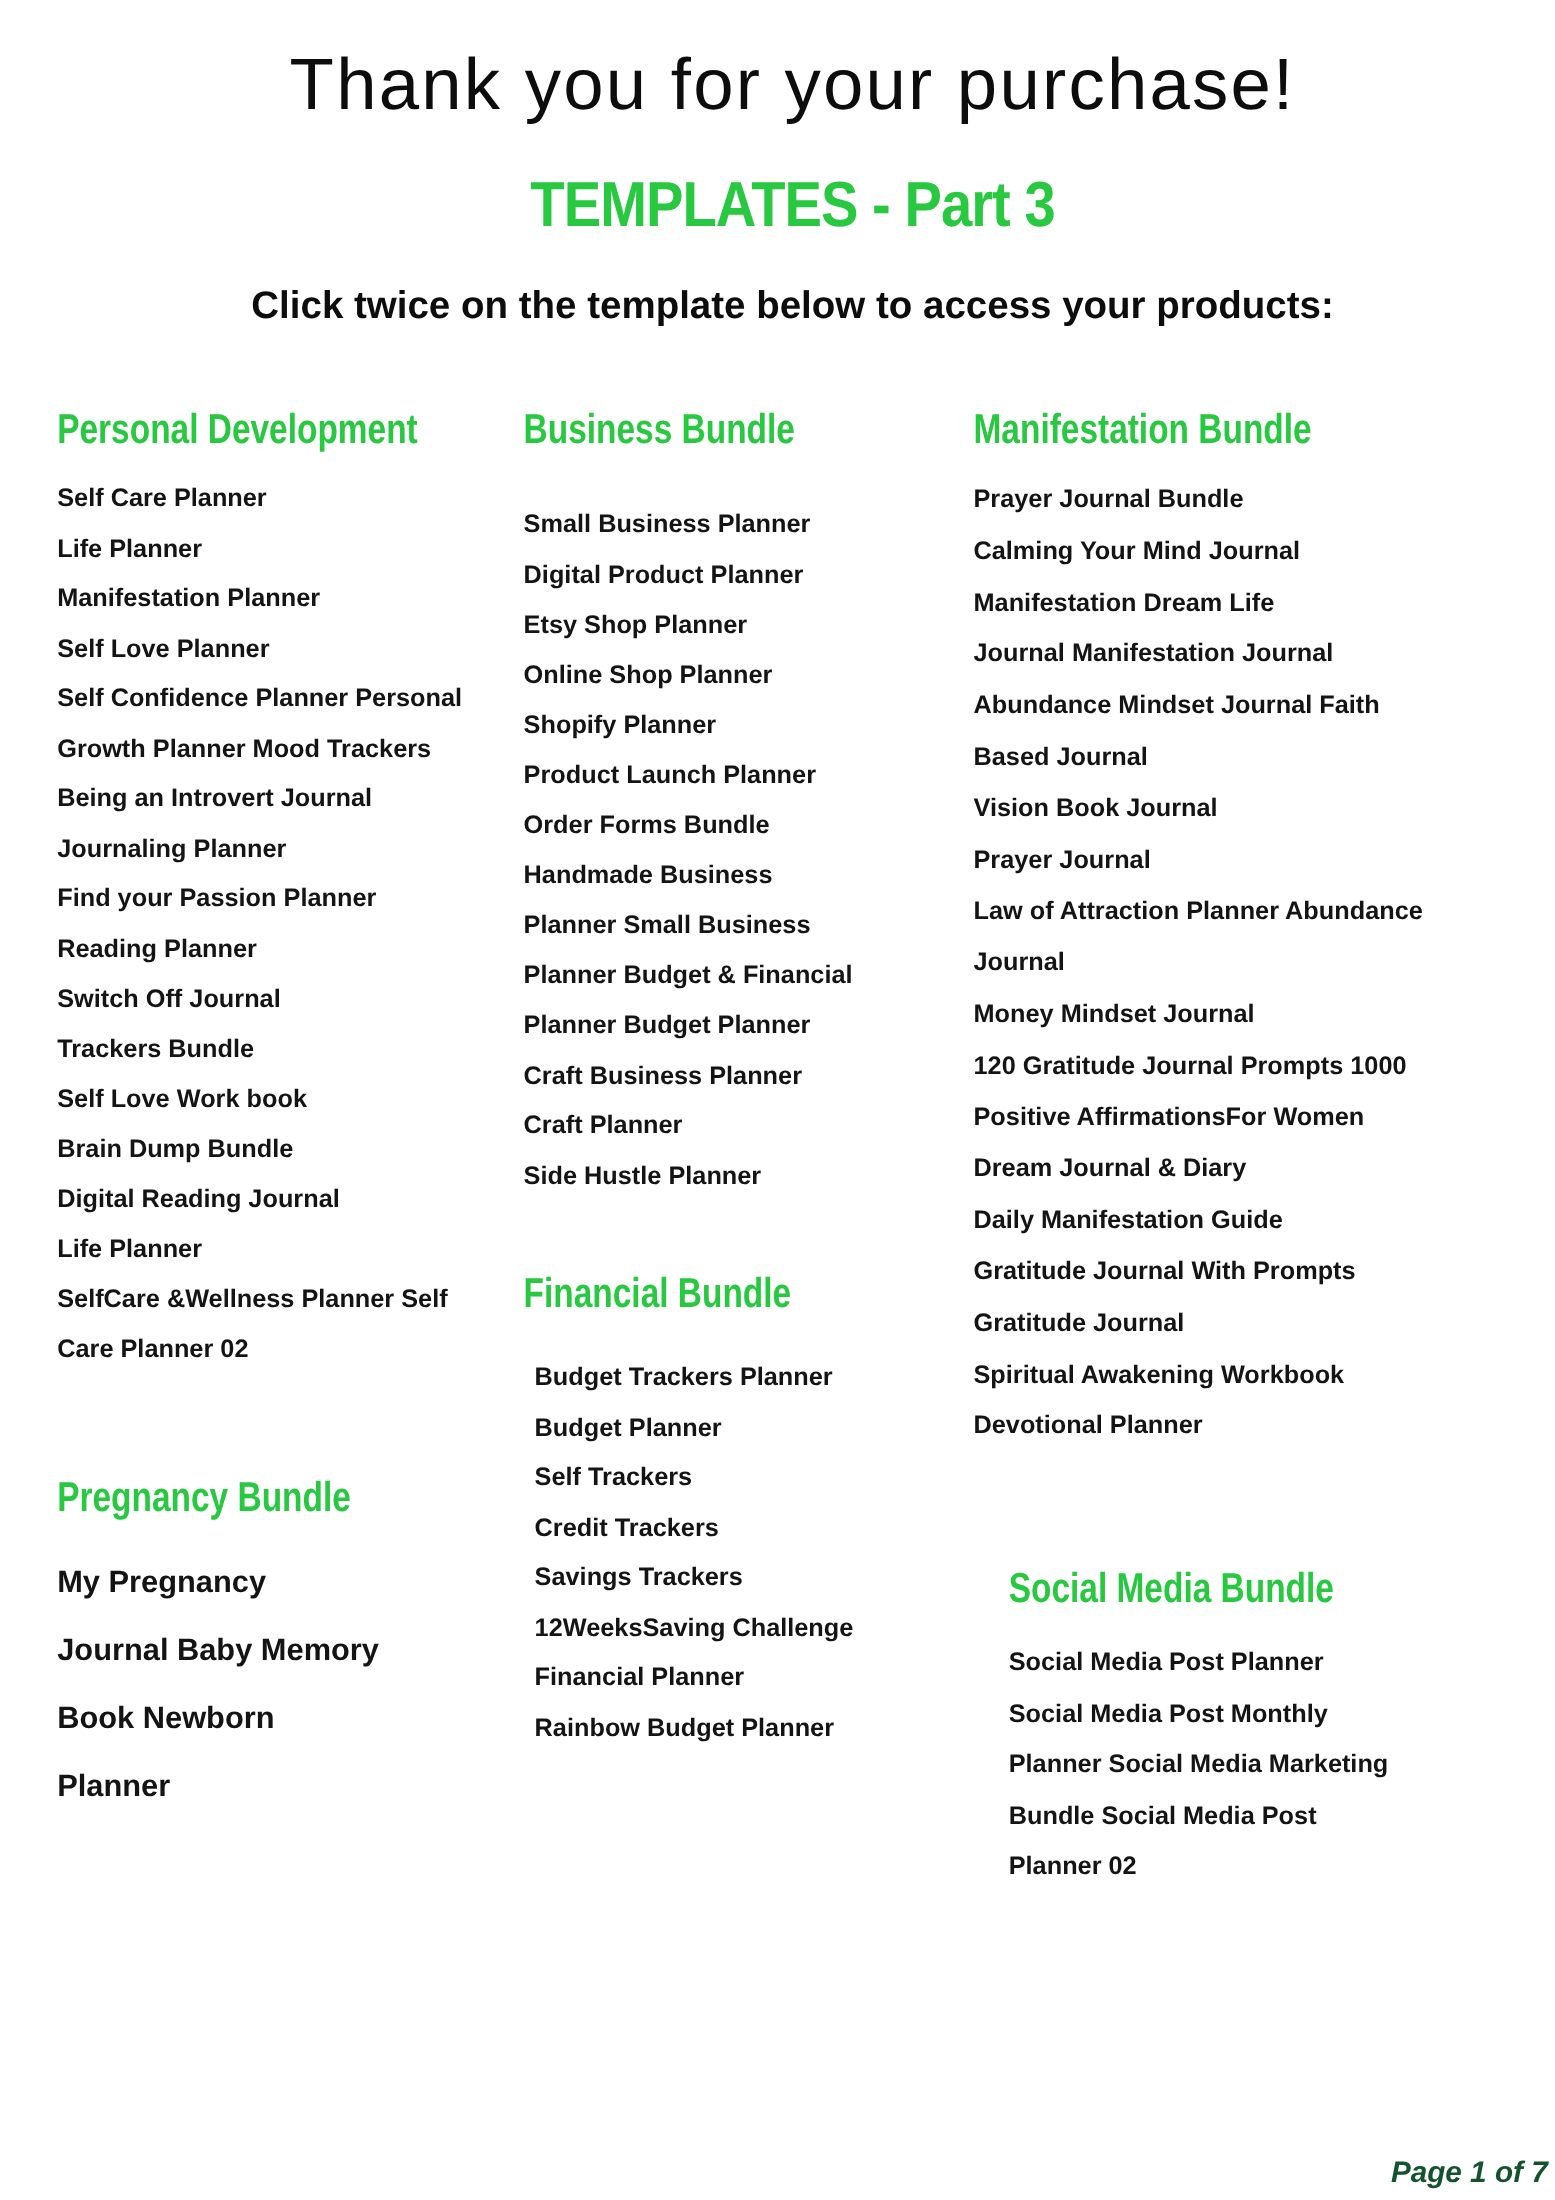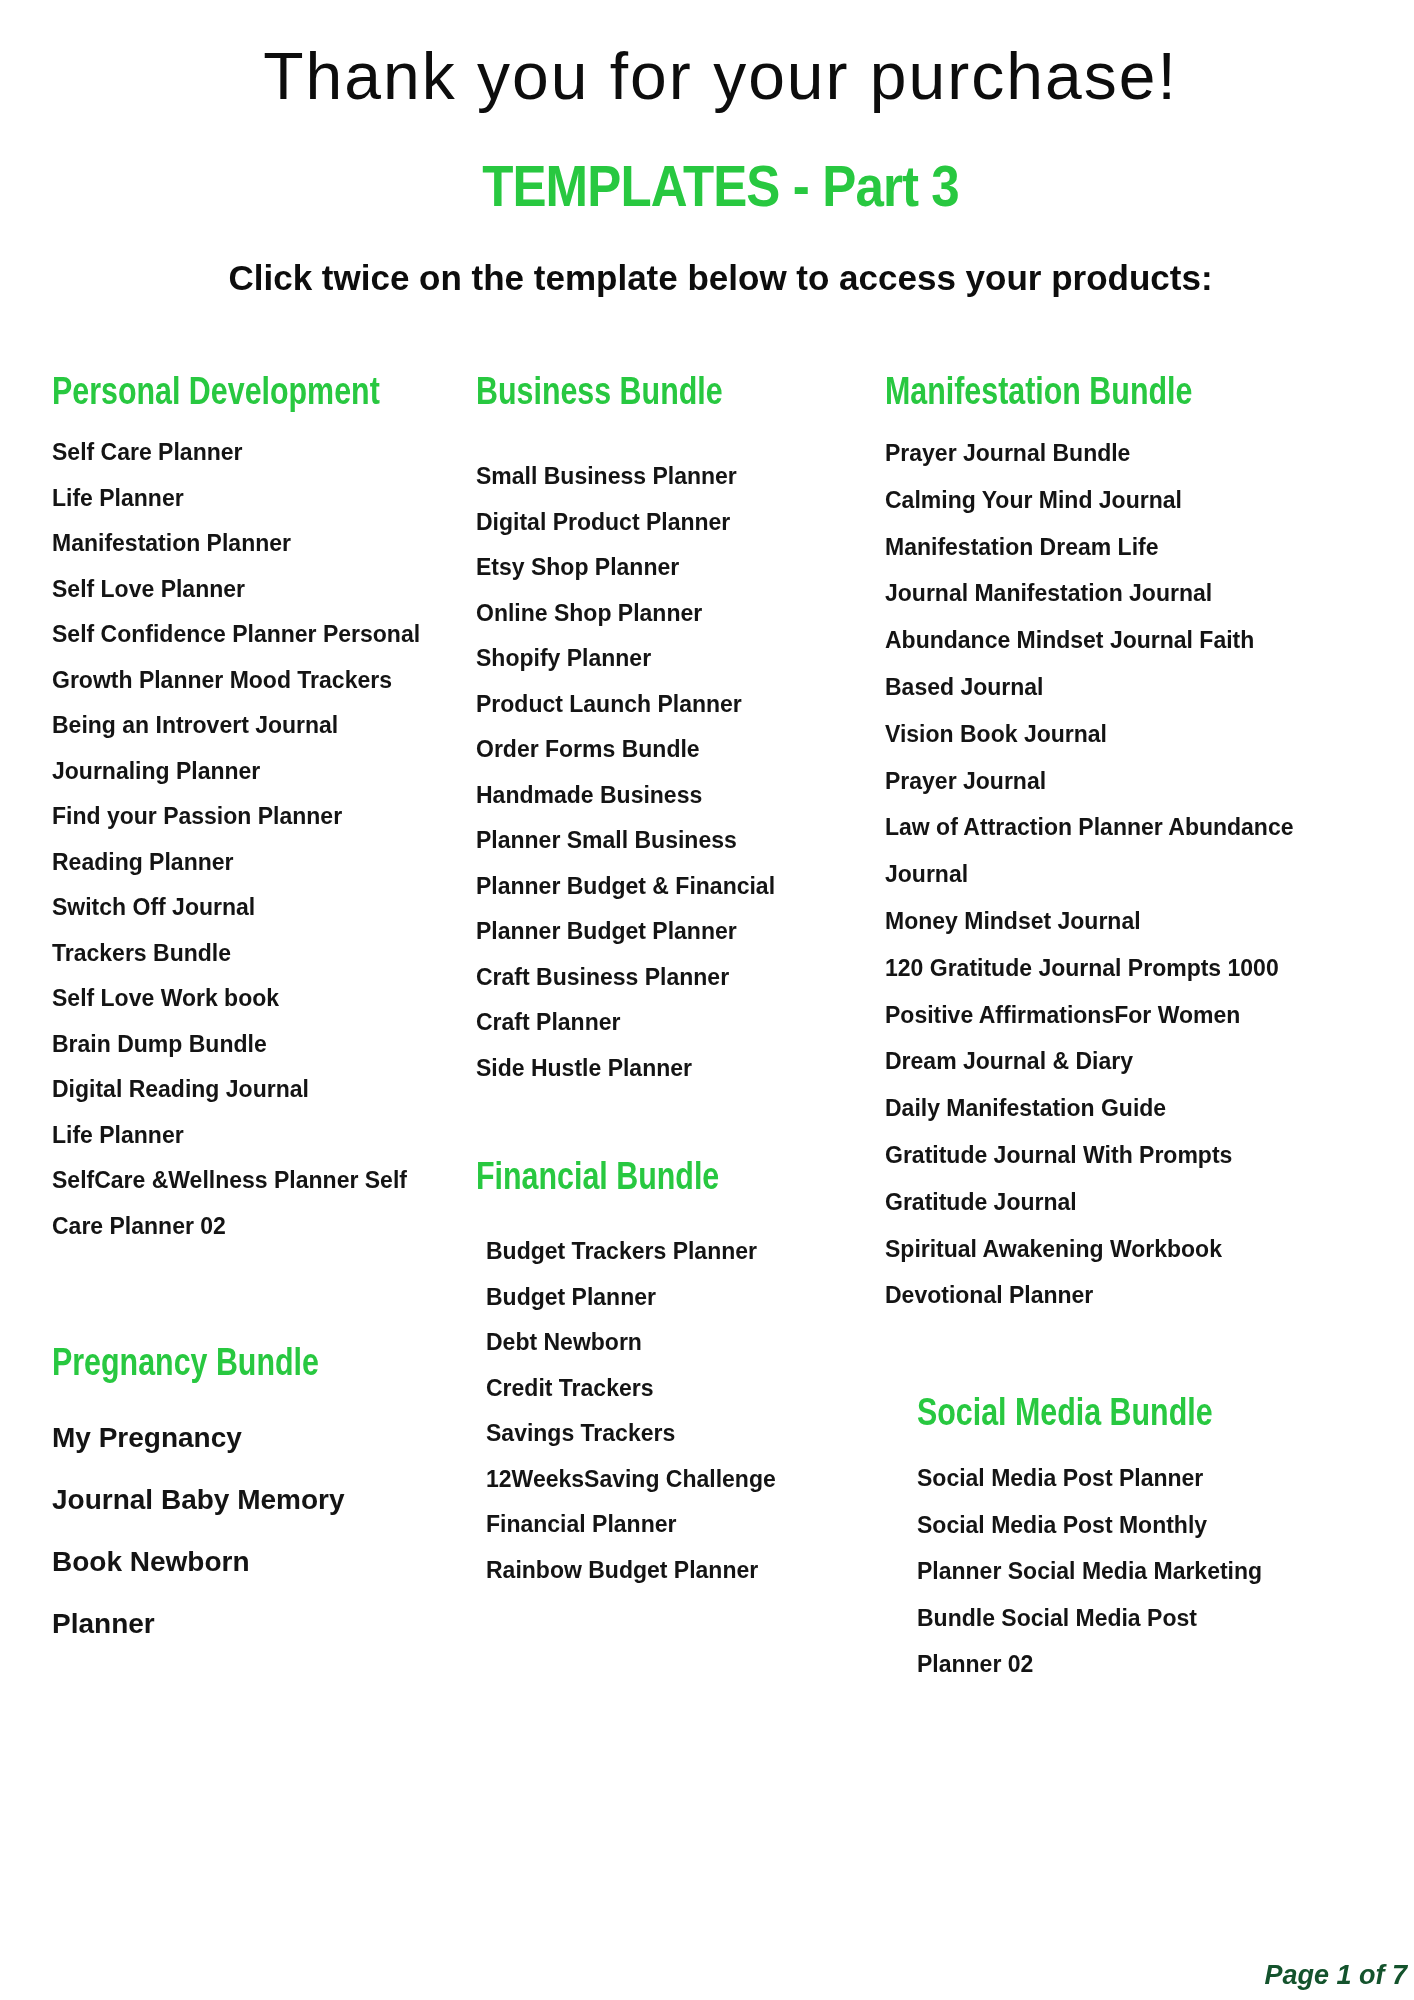--- a/index.html
+++ b/index.html
@@ -51,21 +51,21 @@
     white-space:nowrap;color:#141414;
   }
   
   #col2 .sec-biz ul.items{margin-top:44px;}
   #col2 .sec-fin{margin-top:66px;}
   #col2 .sec-fin ul.items{margin-top:34px;padding-left:10px;}
   #col3 ul.items li{line-height:46.8px;}
   #col1 .sec-preg{margin-top:94px;}
   #col1 .sec-preg ul.items{margin-top:26px;}
   #col1 .sec-preg ul.items li{font-size:28px;line-height:62px;}
-  #col3 .sec-soc{margin-top:74px;padding-left:32px;}
+  #col3 .sec-soc{margin-top:106px;padding-left:32px;}
   #col3 .sec-soc ul.items{margin-top:24px;}
   #col3 .sec-soc ul.items li{line-height:46.5px;}
   .footer{
     position:absolute;top:1944px;right:34px;
     font-size:27px;font-weight:700;font-style:italic;
     color:#14532d;
     margin-top:16px;
   }
 </style>
 </head>
@@ -130,21 +130,21 @@
           <li>Craft Business Planner</li>
           <li>Craft Planner</li>
           <li>Side Hustle Planner</li>
         </ul>
     </section>
     <section class="sec-fin">
       <h3 class="sec-title">Financial Bundle</h3>
       <ul class="items">
           <li>Budget Trackers Planner</li>
           <li>Budget Planner</li>
-          <li>Debt Newborn</li>
+          <li>Self Trackers</li>
           <li>Credit Trackers</li>
           <li>Savings Trackers</li>
           <li>12WeeksSaving Challenge</li>
           <li>Financial Planner</li>
           <li>Rainbow Budget Planner</li>
         </ul>
     </section>
   </div>
 
   <div class="col" id="col3">

